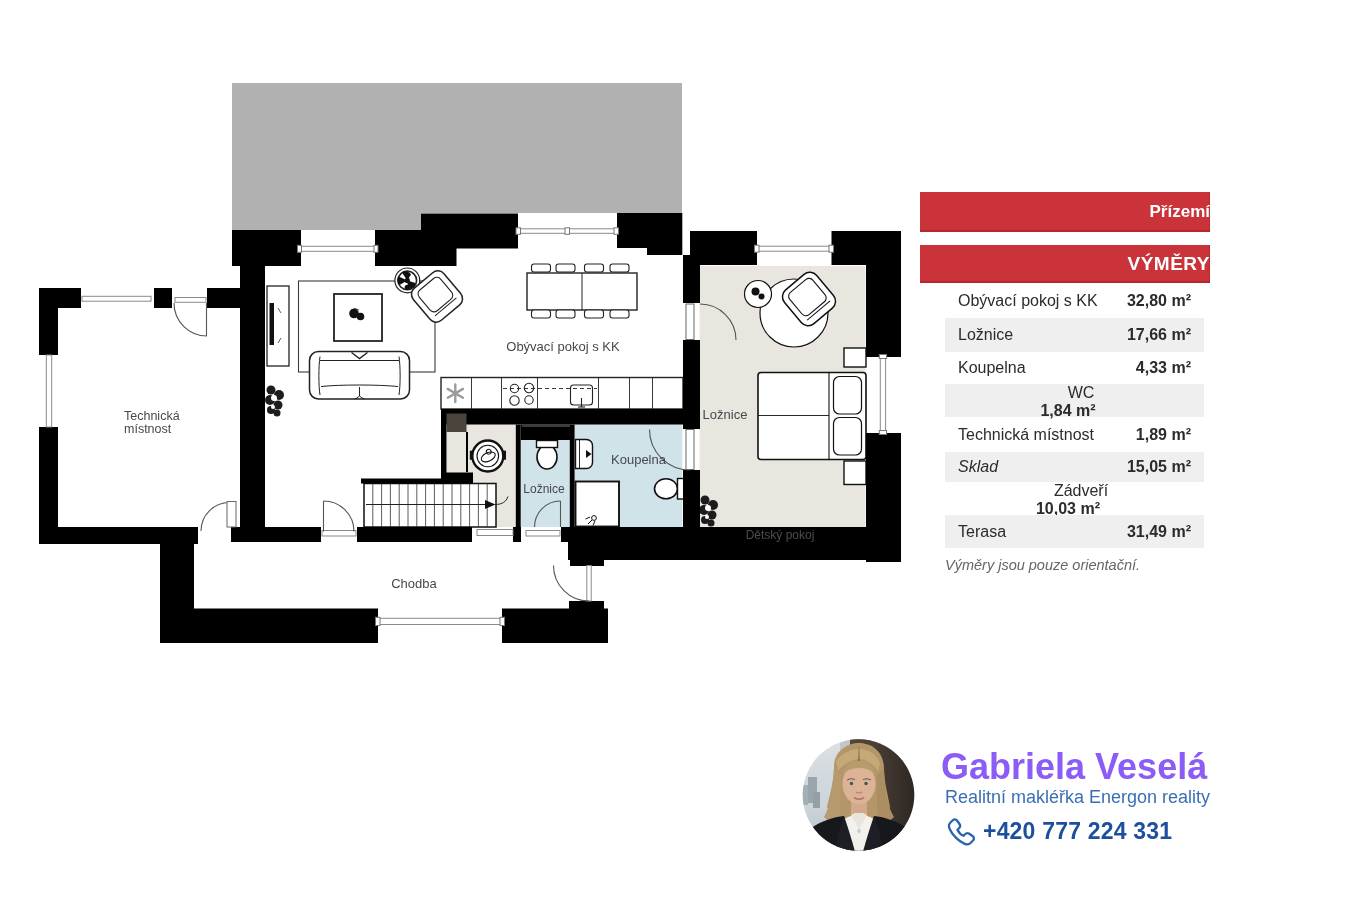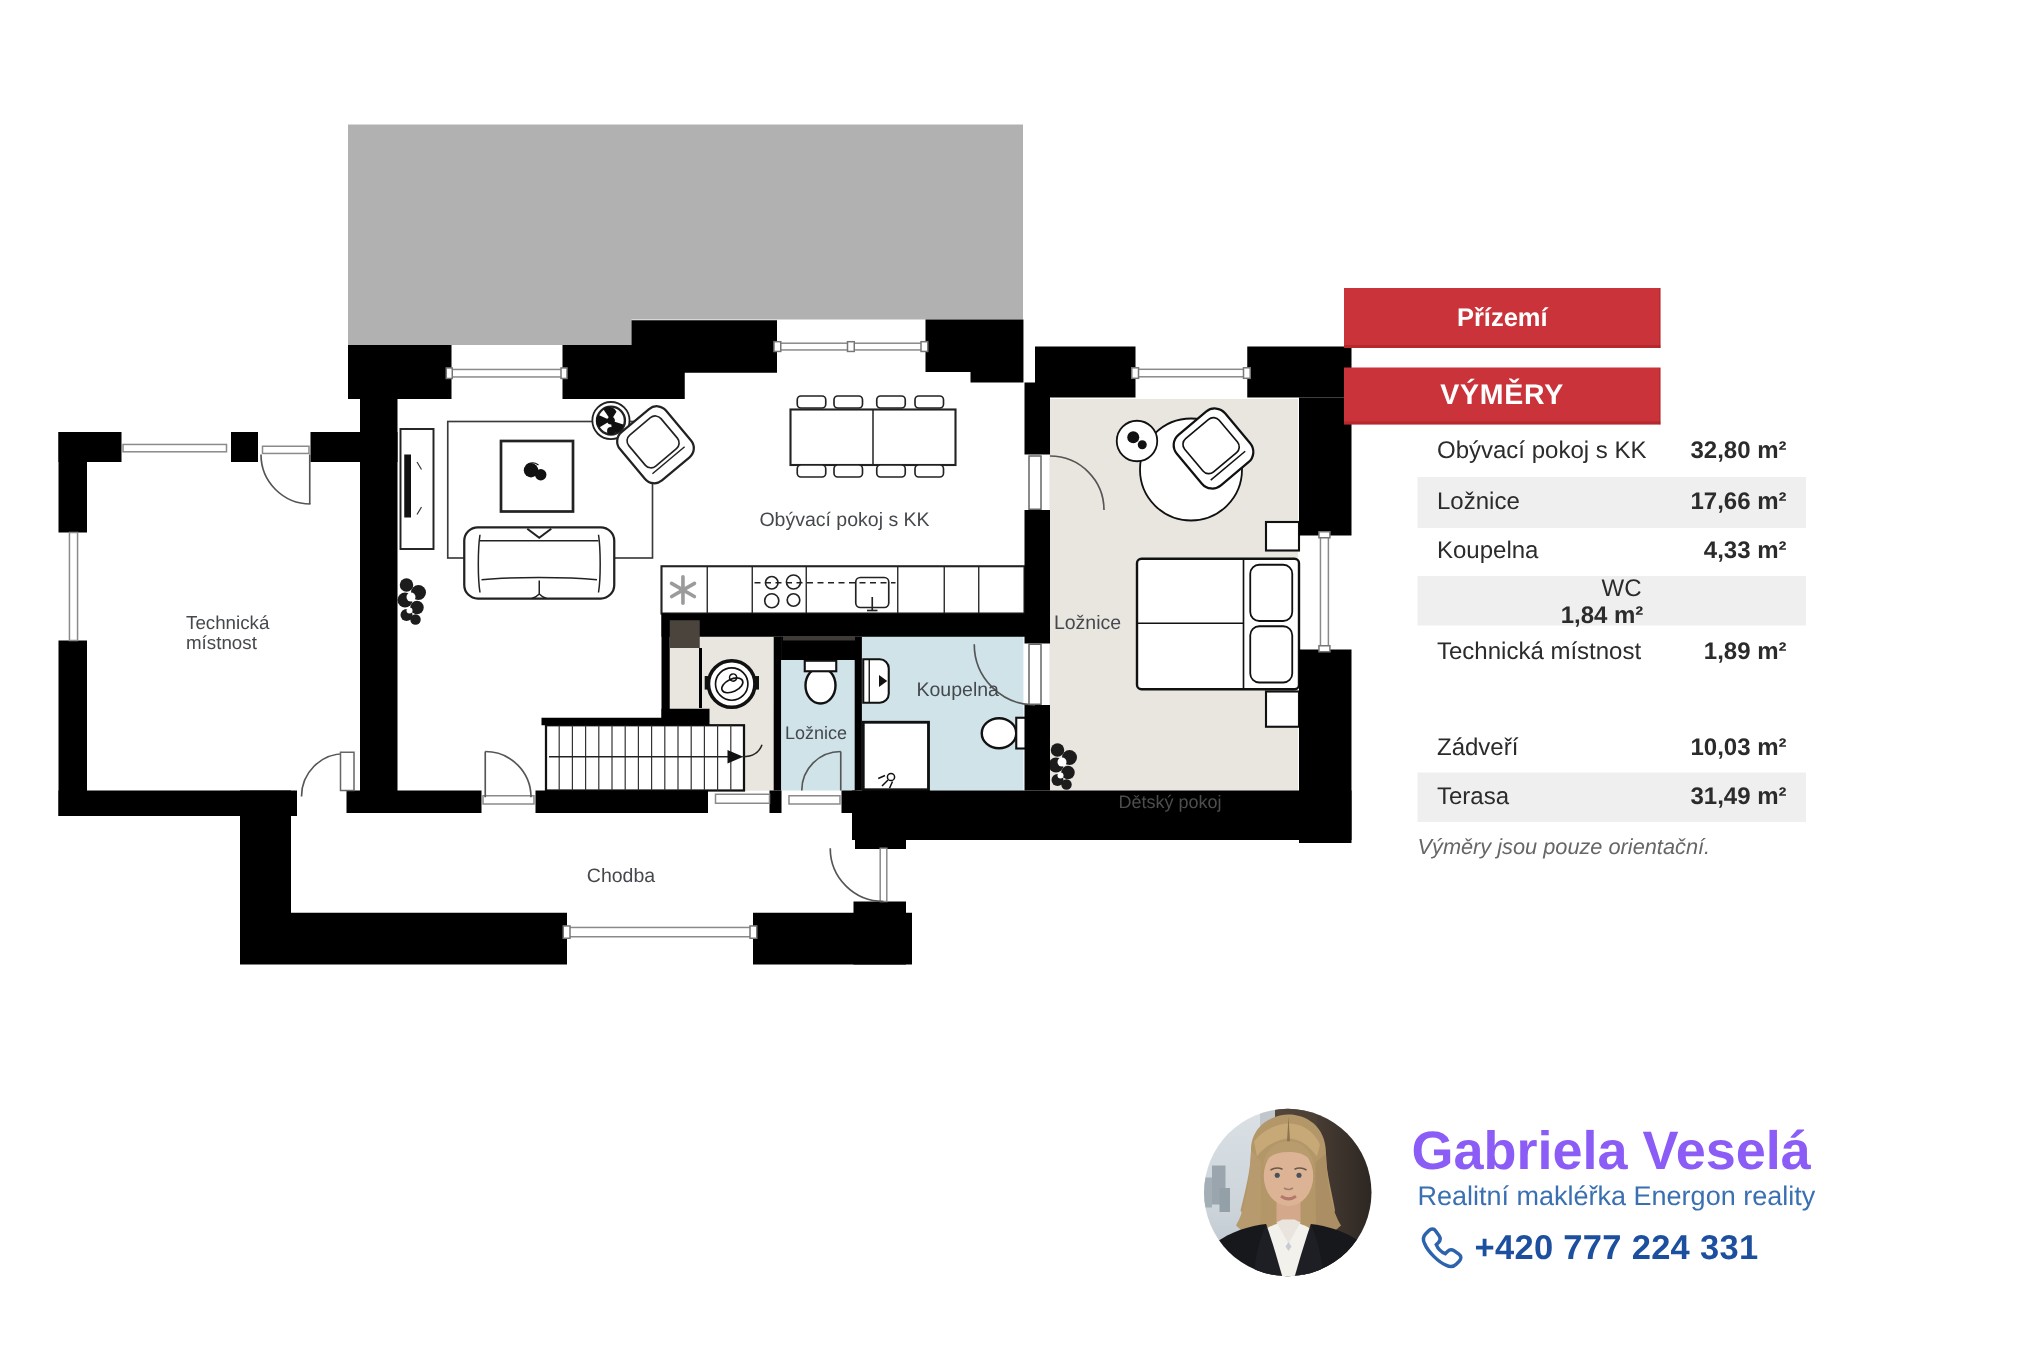--- a/index.html
+++ b/index.html
@@ -1,22 +1,22 @@
 <!DOCTYPE html>
 <html><head>
 <meta charset="utf-8">
 <style>
   html,body{margin:0;padding:0;}
   body{width:1352px;height:900px;overflow:hidden;background:#fff;
        font-family:"Liberation Sans", sans-serif;}
   .page{position:relative;width:1352px;height:900px;background:#fff;}
   svg{position:absolute;left:0;top:0;}
   
-  .hdr{position:absolute;left:896px;width:211px;background:#ca3339;box-shadow:inset 0 -2px 0 rgba(140,20,25,0.35), inset -1px 0 0 rgba(140,20,25,0.25);color:#fff;
-       font-weight:bold;text-align:center;}
+  .hdr{position:absolute;left:920px;width:290px;background:#ca3339;box-shadow:inset 0 -2px 0 rgba(140,20,25,0.35), inset -1px 0 0 rgba(140,20,25,0.25);color:#fff;
+       font-weight:bold;text-align:right;}
   .hdr1{top:192px;height:40px;line-height:40px;font-size:17px;}
   .hdr2{top:245px;height:38px;line-height:38px;font-size:19px;letter-spacing:0.5px;}
   .row{position:absolute;left:945px;width:259px;display:flex;align-items:center;
        color:#2b2b2b;font-size:16px;}
   .row .nm{padding-left:13px;flex:1;text-align:left;}
   .row .vl{padding-right:13px;font-weight:bold;}
   .gray{background:#efeff0;}
   .note{position:absolute;left:945px;width:249px;top:557px;text-align:left;
         font-style:italic;color:#666;font-size:14.5px;}
   
@@ -362,21 +362,25 @@
       <span class="vl">4,33 m²</span>
     </div>
 <div class="row gray" style="top:384px;height:33px;flex-direction:column;">
       <span class="nm">WC</span>
       <span class="vl">1,84 m²</span>
     </div>
 <div class="row" style="top:417px;height:35px;">
       <span class="nm">Technická místnost</span>
       <span class="vl">1,89 m²</span>
     </div>
-<div class="row" style="top:482px;height:33px;">
+<div class="row gray" style="top:452px;height:30px;">
+      <span class="nm" style="font-style:italic;">Sklad</span>
+      <span class="vl">15,05 m²</span>
+    </div>
+<div class="row" style="top:482px;height:33px;flex-direction:column;">
       <span class="nm">Zádveří</span>
       <span class="vl">10,03 m²</span>
     </div>
 <div class="row gray" style="top:515px;height:33px;">
       <span class="nm">Terasa</span>
       <span class="vl">31,49 m²</span>
     </div>
 <div class="note">Výměry jsou pouze orientační.</div>
 <div class="aname">Gabriela Veselá</div>
 <div class="asub">Realitní makléřka Energon reality</div>

